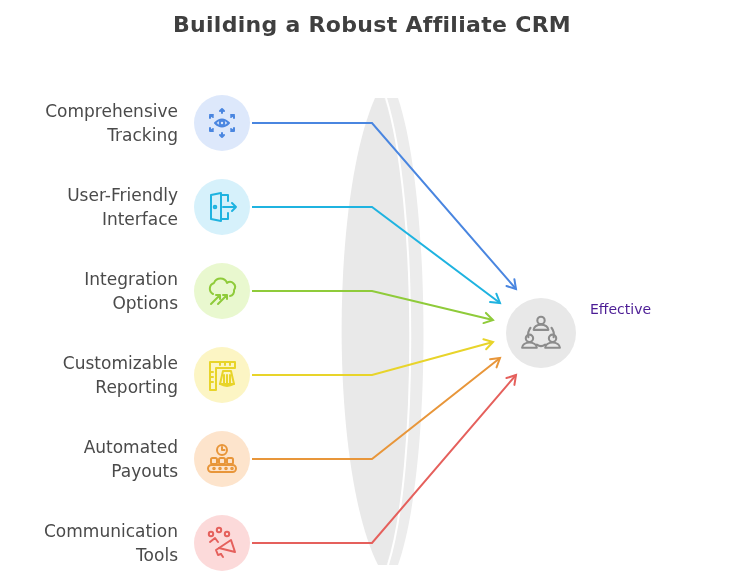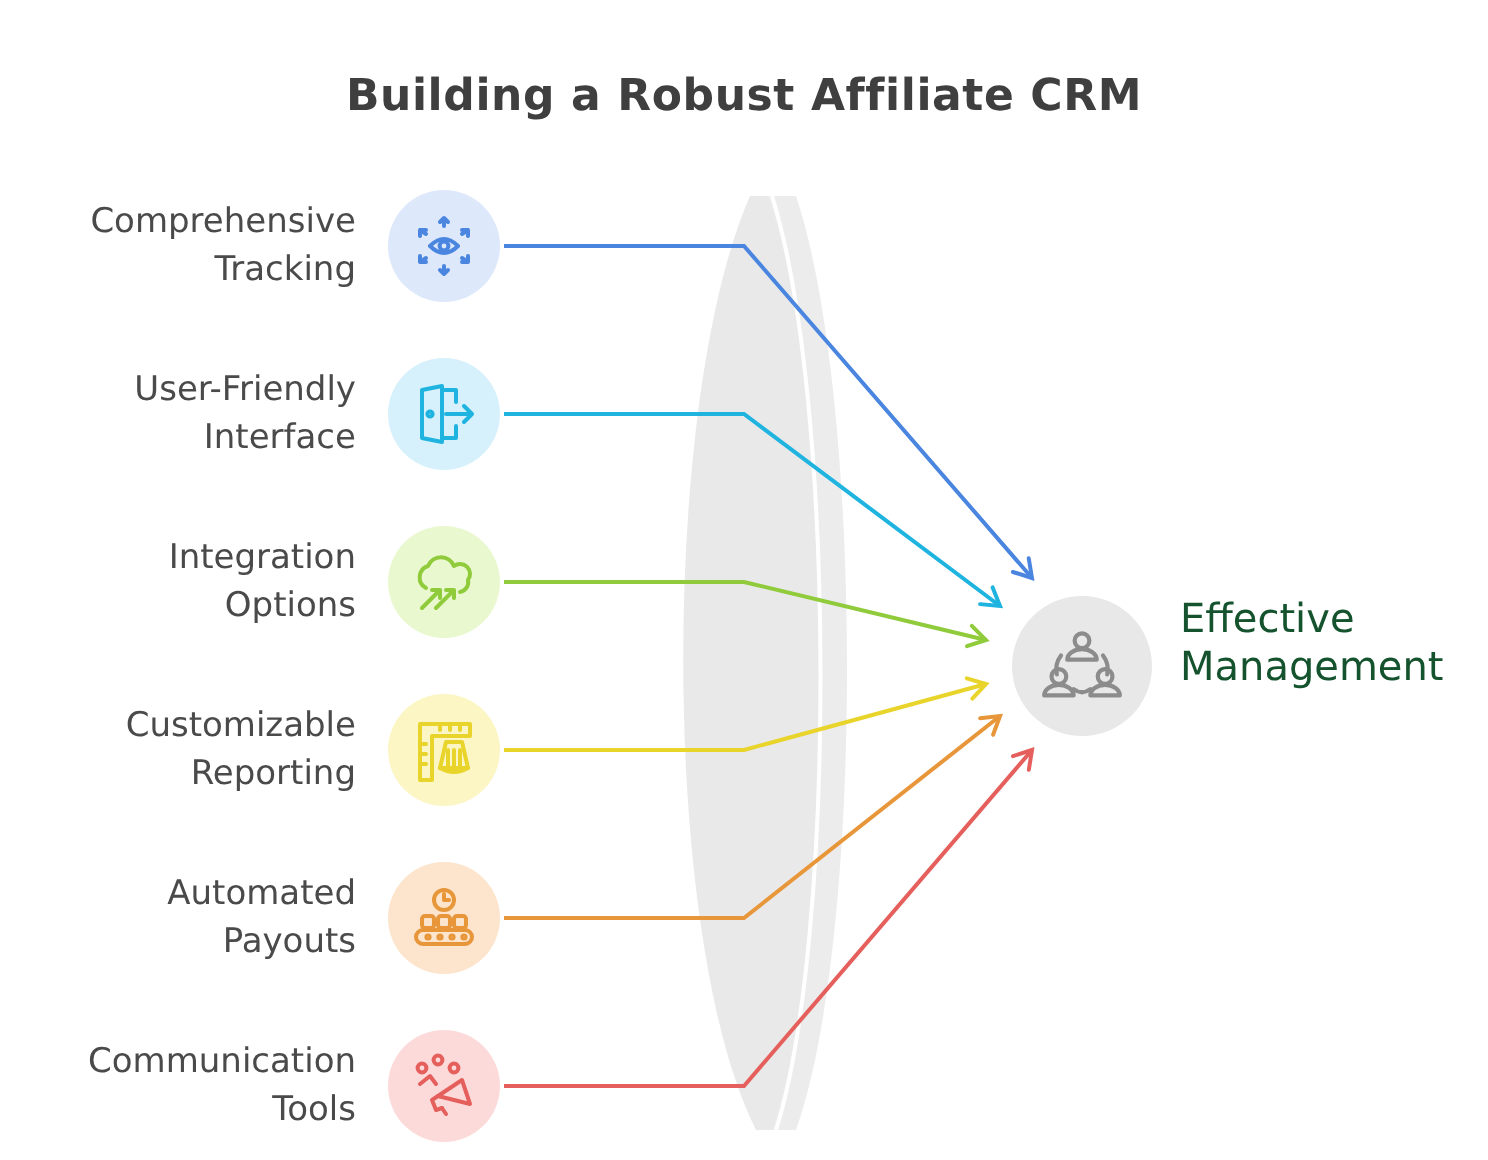--- a/index.html
+++ b/index.html
@@ -1,27 +1,27 @@
 <!DOCTYPE html>
 <html><head>
 <meta charset="utf-8">
 <style>
   html, body { margin: 0; padding: 0; background: #ffffff; }
   body { width: 744px; height: 580px; position: relative; overflow: hidden;
          font-family: "DejaVu Sans", sans-serif; color: #444; }
-  .title { position: absolute; left: 0; width: 744px; top: 36px; text-align: center;
+  .title { position: absolute; left: 0; width: 744px; top: 12px; text-align: center;
            font-size: 22px; font-weight: bold; color: #3f3f3f; letter-spacing: 0.3px; }
   .label { position: absolute; right: 566px; width: 180px; text-align: right;
            font-size: 17px; line-height: 24px; color: #4a4a4a; }
   .icon-circle { position: absolute; width: 56px; height: 56px; border-radius: 50%;
                  left: 194px; display: flex; align-items: center; justify-content: center; }
   .icon-circle svg { width: 34px; height: 34px; }
   .target-circle { position: absolute; left: 506px; top: 298px; width: 70px; height: 70px;
                    border-radius: 50%; background: #e8e8e8; display: flex; align-items: center; justify-content: center; }
-  .target-label { position: absolute; left: 590px; top: 297px; font-size: 20px; line-height: 24px; color: #14532d; }
+  .target-label { position: absolute; left: 590px; top: 297px; font-size: 14px; line-height: 24px; color: #4c1d95; }
   svg.connectors { position: absolute; left: 0; top: 0; }
 </style>
 </head>
 <body>
 
 <div class="title">Building a Robust Affiliate CRM</div>
 
 <svg class="connectors" width="744" height="580">
 
   <g>
@@ -140,14 +140,13 @@
     <path d="M30 15 a11 11 0 0 1 2 9"></path>
     <circle cx="9" cy="25" r="3.5"></circle>
     <path d="M2 34 a7 5 0 0 1 14 0 z"></path>
     <circle cx="31" cy="25" r="3.5"></circle>
     <path d="M24 34 a7 5 0 0 1 14 0 z"></path>
     <path d="M16 31 q4 3 8 0"></path>
   </svg>
 </div>
 <div class="target-label">
   <div>Effective</div>
-  <div>Management</div>
 </div>
 
 </body></html>

